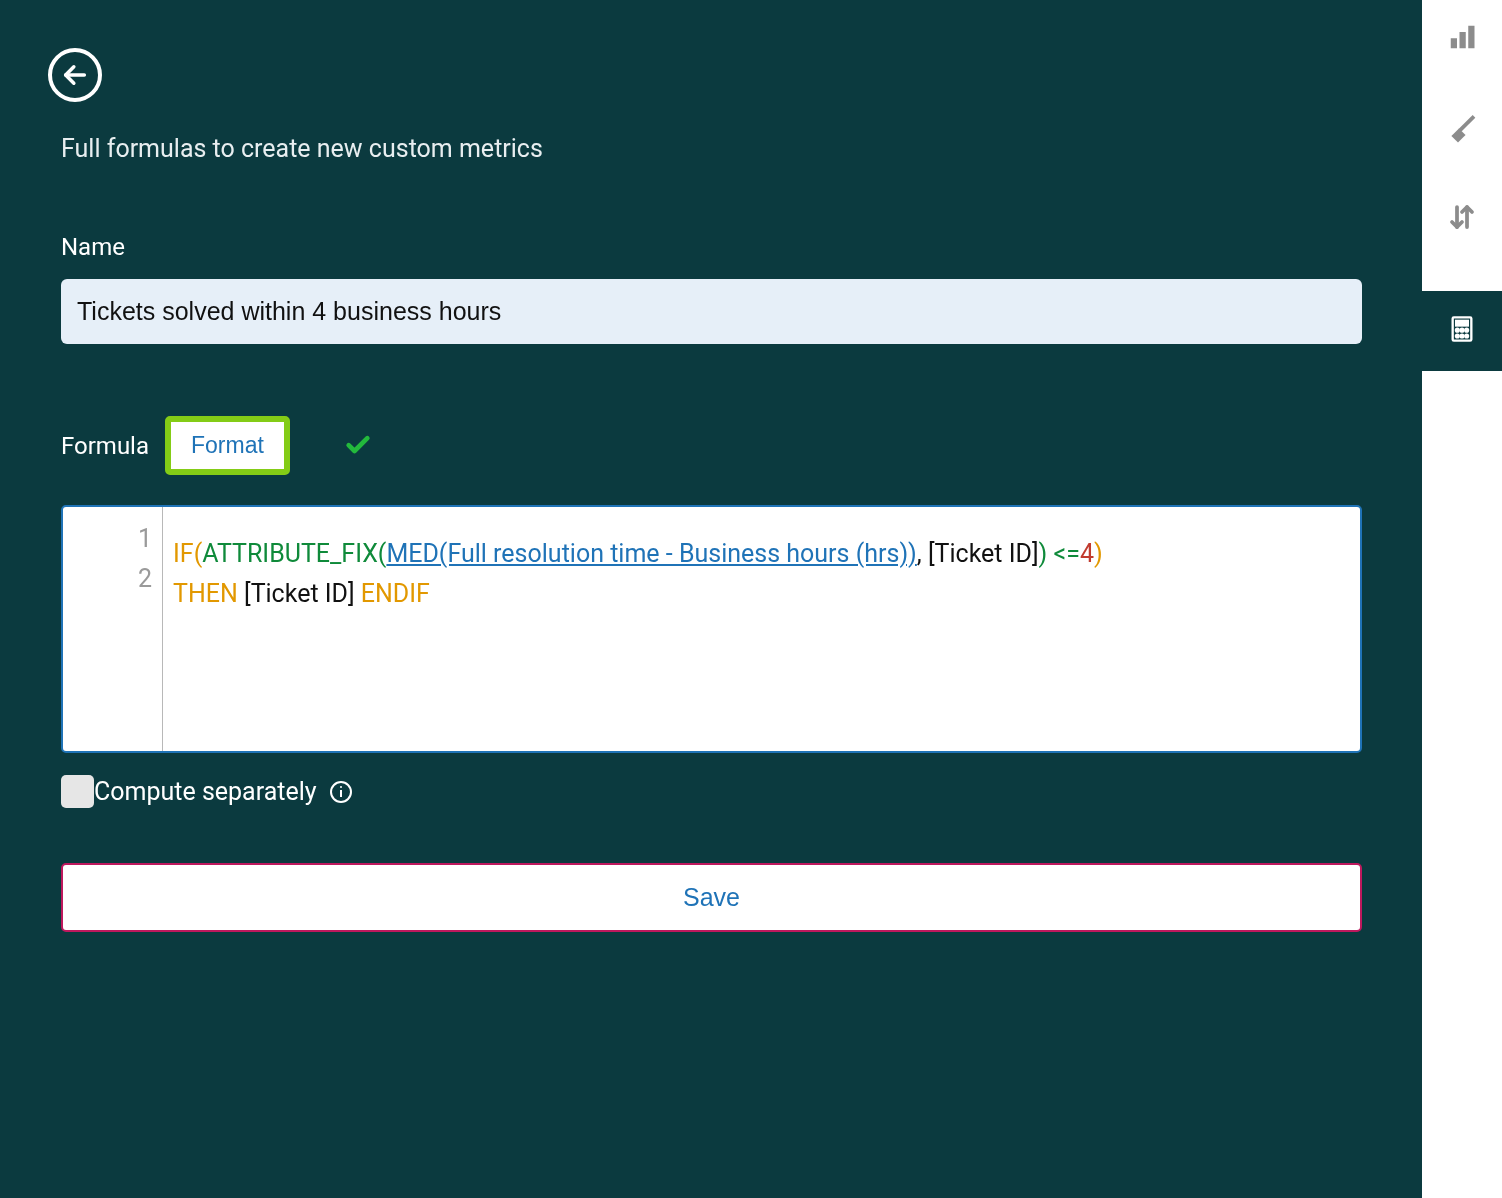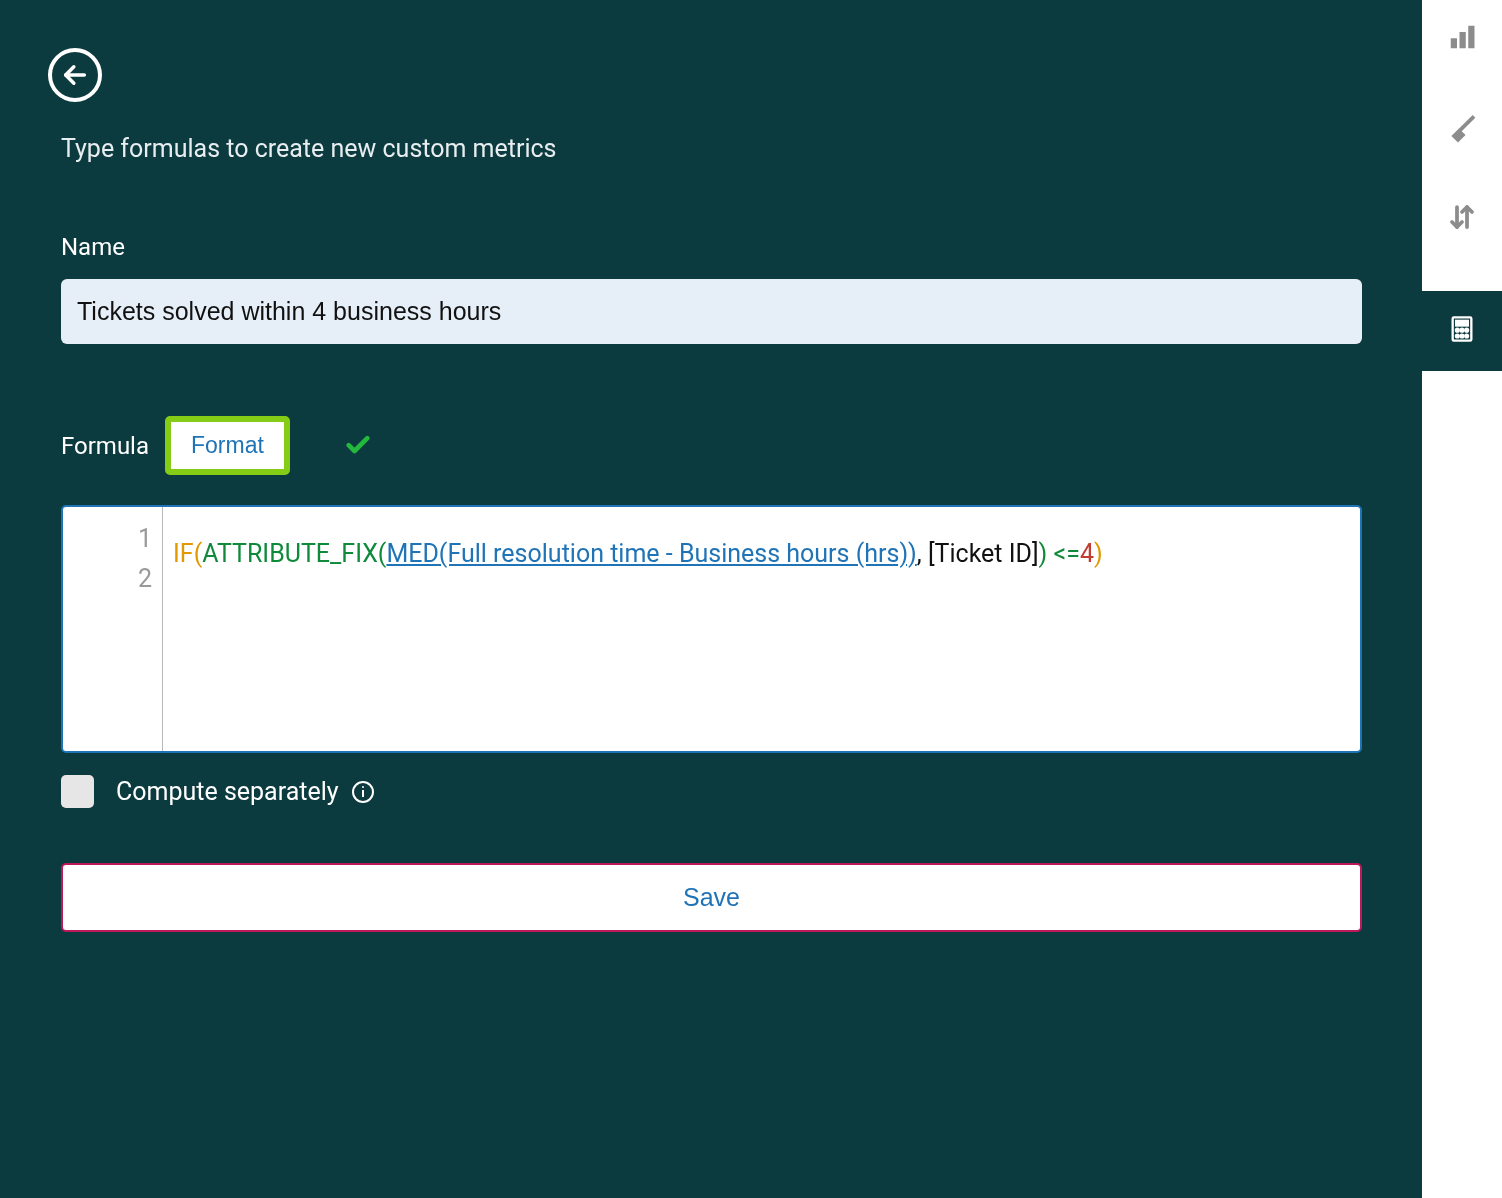--- a/index.html
+++ b/index.html
@@ -191,21 +191,20 @@
       border: none;
       border-radius: 5px;
       width: 100%;
       height: 58px;
       cursor: pointer;
       text-align: center;
     }
     .checkbox-row {
       display: flex;
       align-items: center;
-      gap: 22px;
       margin-bottom: 55px;
     }
     .checkbox-box {
       width: 33px;
       height: 33px;
       background: #e6e6e6;
       border-radius: 5px;
       cursor: pointer;
     }
     .checkbox-label {
@@ -240,21 +239,21 @@
 
 <div class="main-panel">
   <div class="header-row">
     <div class="back-button">
       <svg width="28" height="28" viewBox="0 0 24 24" fill="none" stroke="#fff" stroke-width="3" stroke-linecap="round" stroke-linejoin="round">
         <line x1="20" y1="12" x2="4" y2="12"></line>
         <polyline points="11 5 4 12 11 19"></polyline>
       </svg>
     </div>
   </div>
-  <p class="subtitle">Type formulas to create new custom metrics</p>
+  <p class="subtitle">Full formulas to create new custom metrics</p>
 
   <div class="content-wrap">
     <div class="field-label">Name</div>
     <input class="name-input" type="text" value="Tickets solved within 4 business hours" style="">
 
     <div class="formula-header">
       <span class="formula-label">Formula</span>
       <button class="format-button">Format</button>
       <span class="check-icon">
         <svg width="28" height="28" viewBox="0 0 24 24" fill="none" stroke="#23b93c" stroke-width="4" stroke-linecap="round" stroke-linejoin="round">
@@ -264,20 +263,23 @@
     </div>
 
     <div class="formula-editor">
       <div class="line-gutter">
         <div class="line-number">1</div>
         <div class="line-number">2</div>
       </div>
       <div class="code-area">
         <div>
           <span class="kw-if">IF</span><span class="paren-orange">(</span><span class="fn-attr">ATTRIBUTE_FIX</span><span class="paren-green">(</span><span class="fn-med">MED(Full resolution time - Business hours (hrs))</span><span class="txt-black">,</span><span class="txt-black"> [Ticket ID]</span><span class="paren-green">)</span><span class="op-cmp"> &lt;=</span><span class="num-red">4</span><span class="paren-orange">)</span>
+        </div>
+        <div>
+          <span class="kw-then">THEN</span><span class="txt-black"> [Ticket ID] </span><span class="kw-endif">ENDIF</span>
         </div>
       </div>
     </div>
 
 
     <div class="checkbox-row">
       <div class="checkbox-box"></div>
       <div class="checkbox-label">
         <span>Compute separately</span>
         <span class="info-icon">

